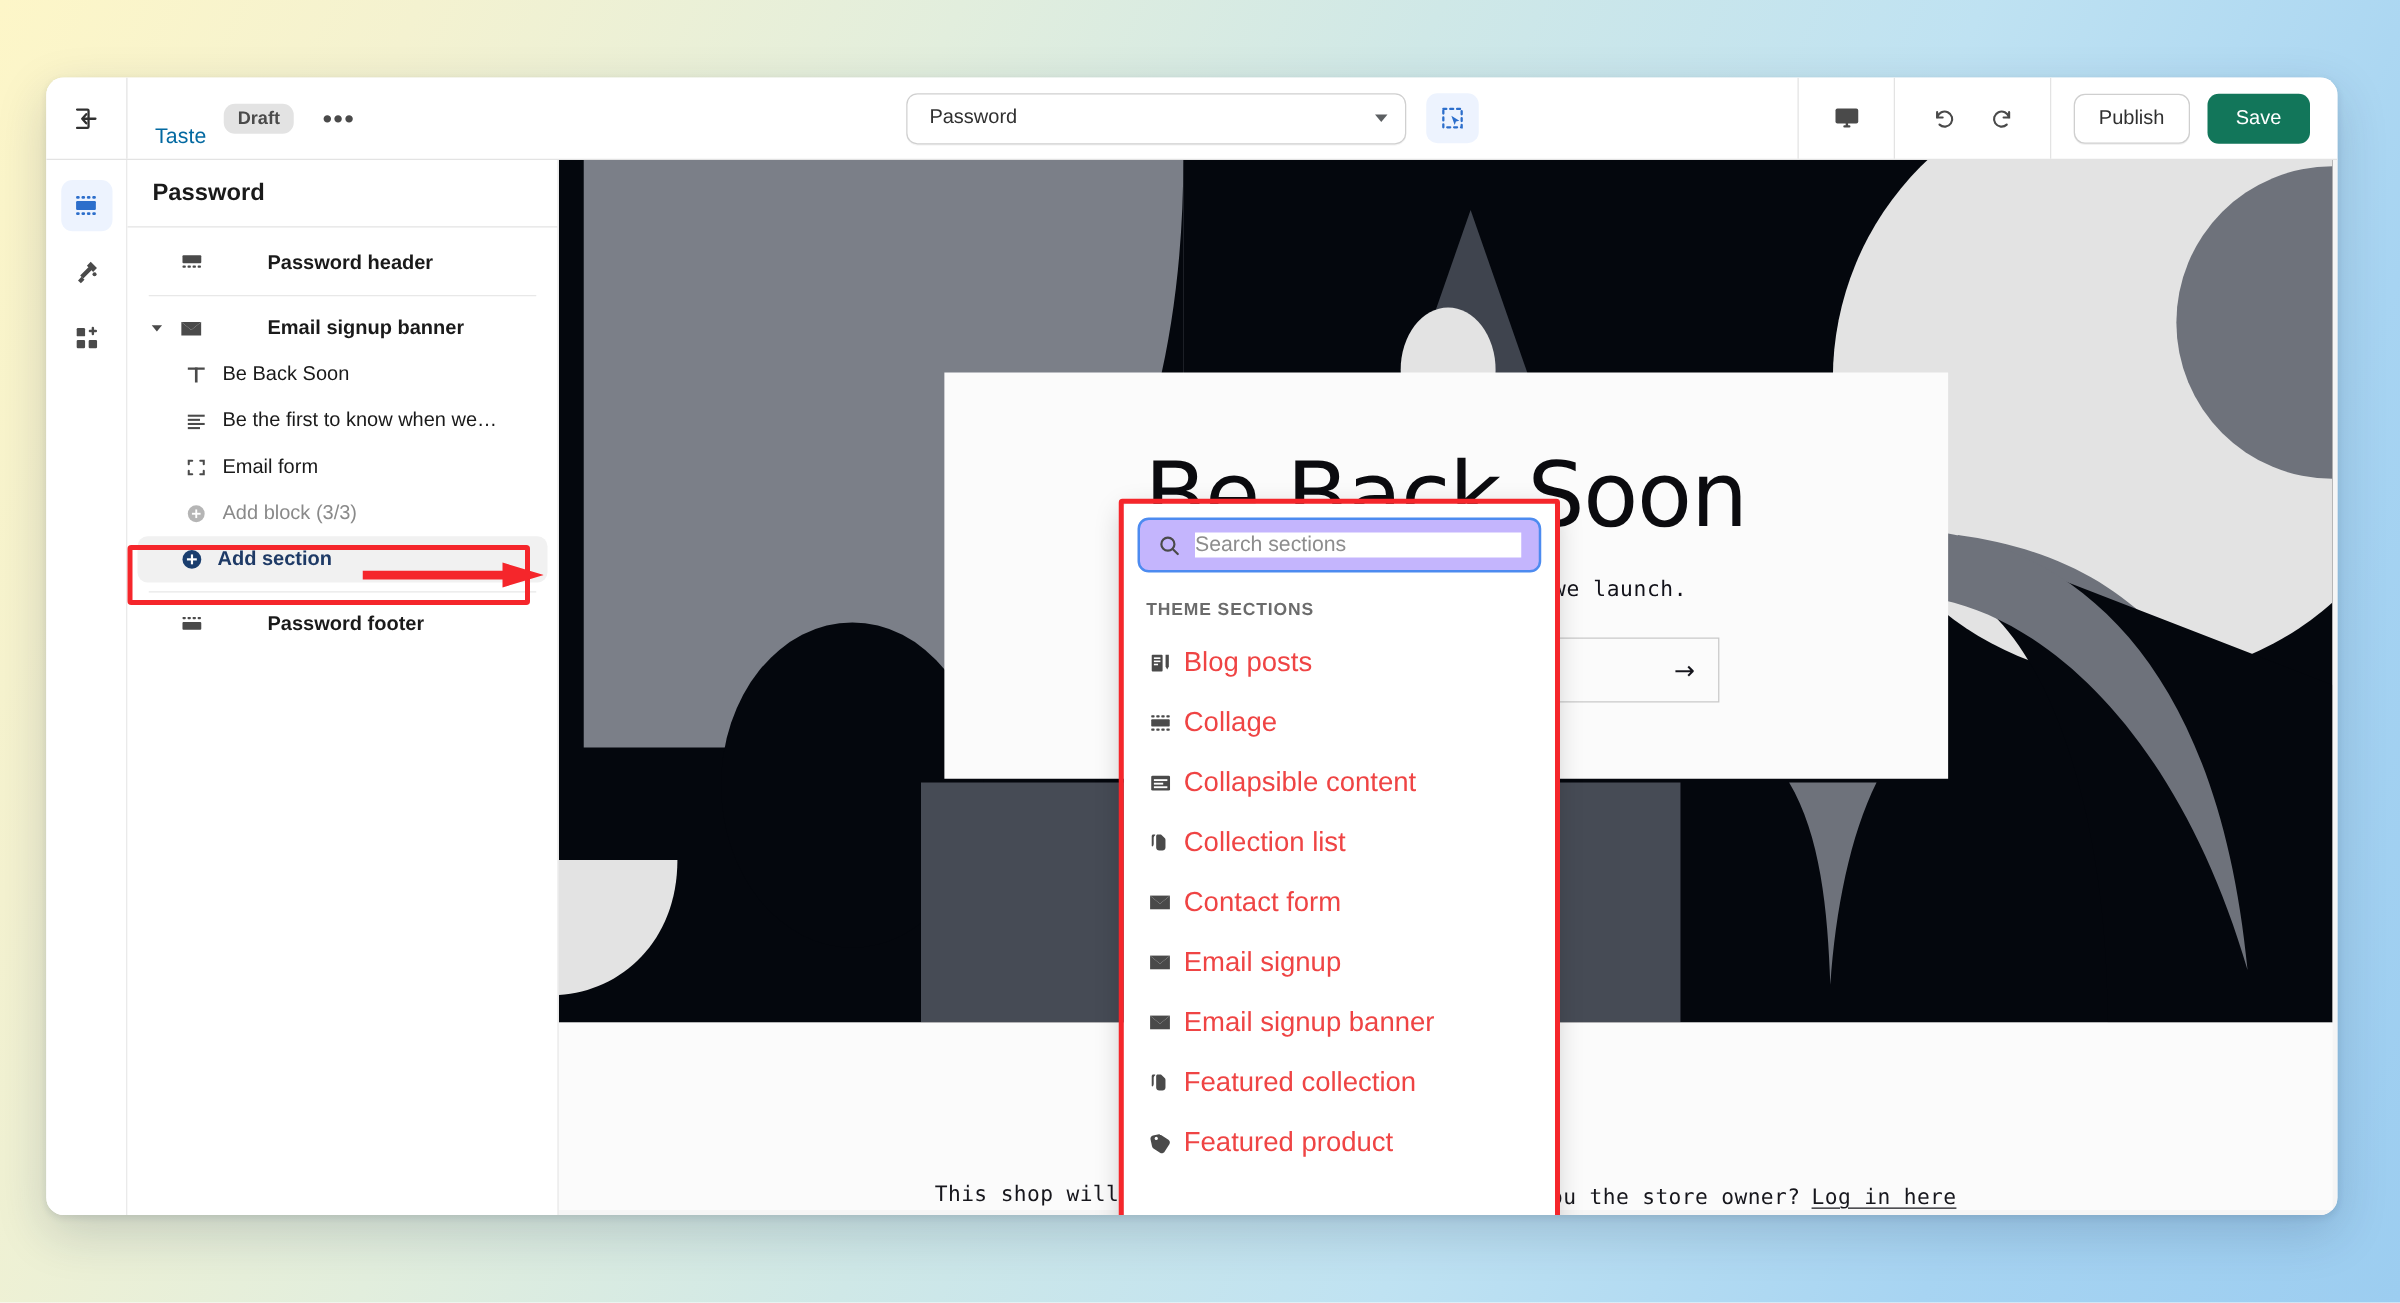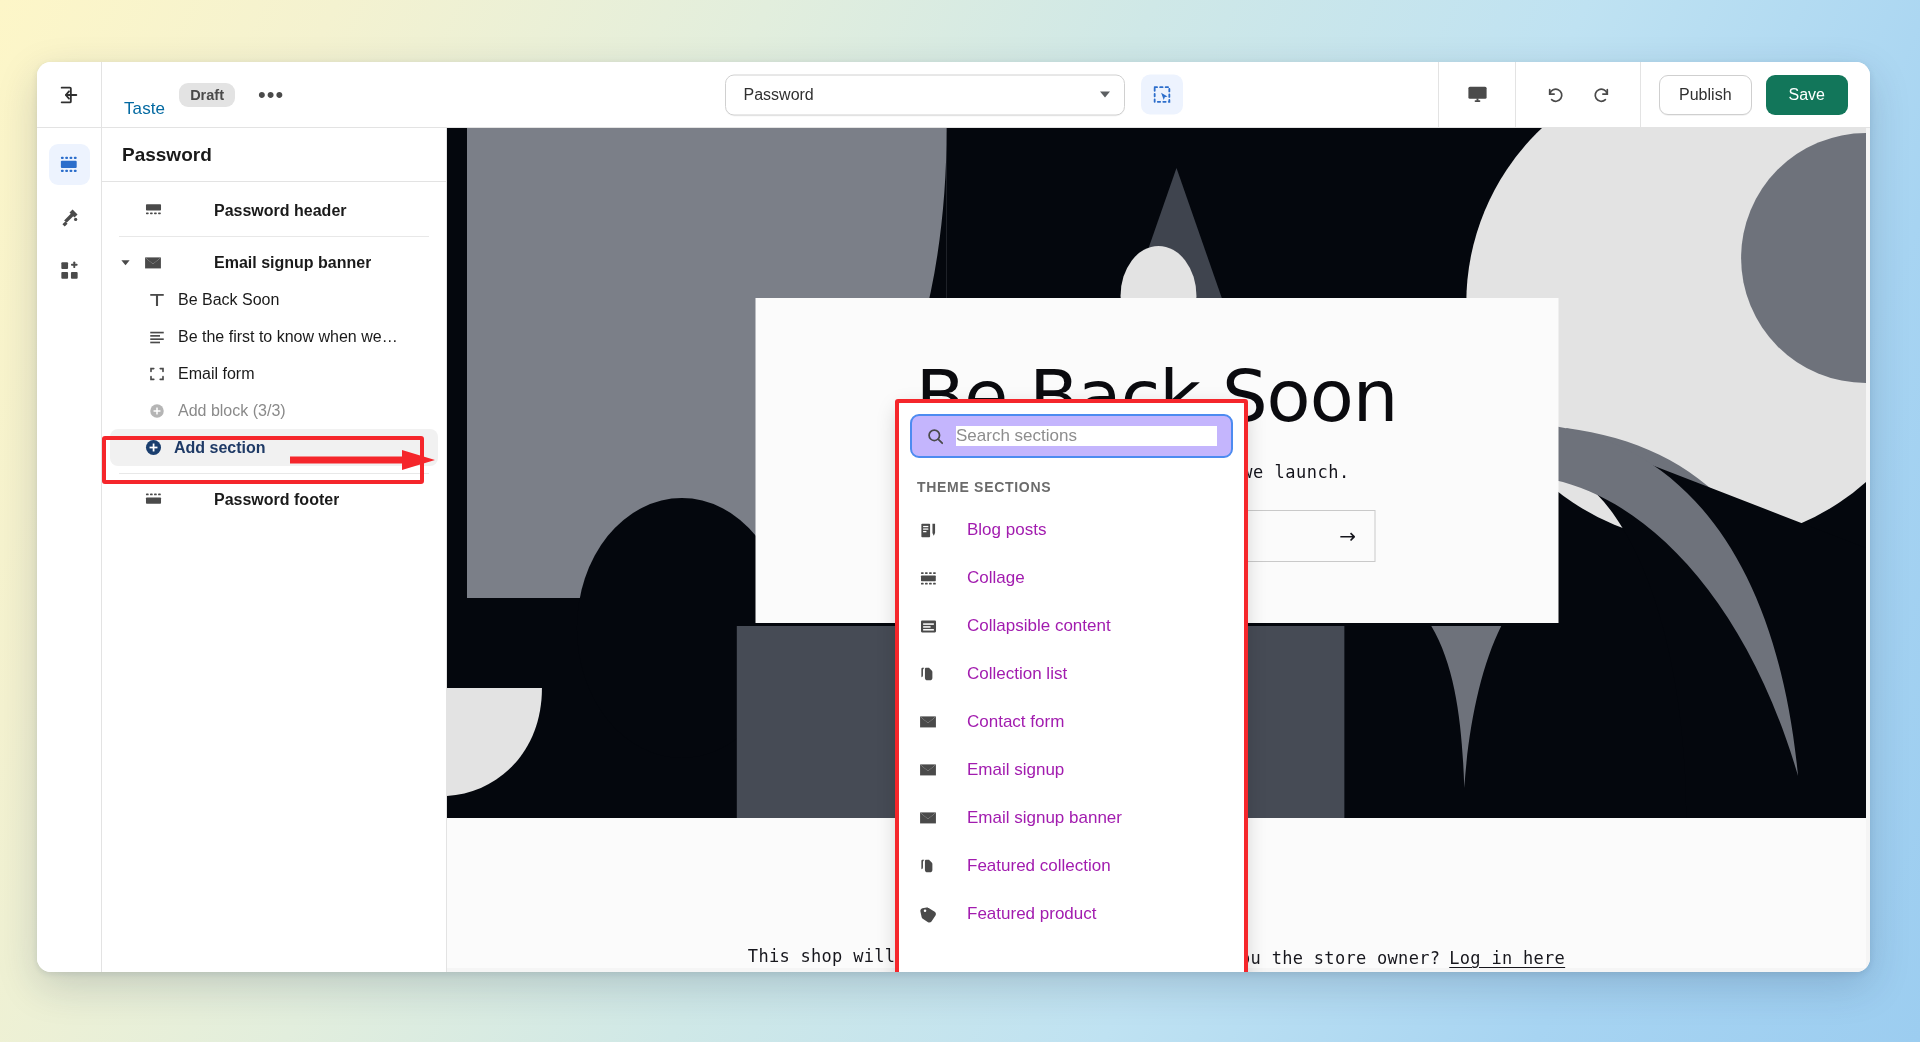--- a/index.html
+++ b/index.html
@@ -275,23 +275,23 @@
     font-size: 17px; color: #303030;
     font-family: "Liberation Sans", sans-serif;
   }
   .po-search input::placeholder { color: #8d8d8d; }
   .po-list { flex: 1; overflow: hidden; padding: 0 0 0 0; }
   .po-grouphead {
     font-size: 14px; font-weight: 600; color: #6b6b6b;
     letter-spacing: .7px; padding: 13px 18px 11px 18px;
   }
   .po-item {
-    display: flex; align-items: center; gap: 28px;
+    display: flex; align-items: center; gap: 8px;
     height: 48px; padding: 0 18px;
-    font-size: 17px; color: #a21caf; cursor: pointer;
+    font-size: 22px; color: #ef4444; cursor: pointer;
   }
   .po-item .ic { width: 22px; display: flex; align-items: center; justify-content: center; flex: 0 0 22px; }
   
   #ann-pop {
     position: absolute;
     left: 448px; top: 271px;
     width: 353px; height: 683px;
     border: 4px solid #f5262b;
     border-radius: 3px;
     pointer-events: none;

